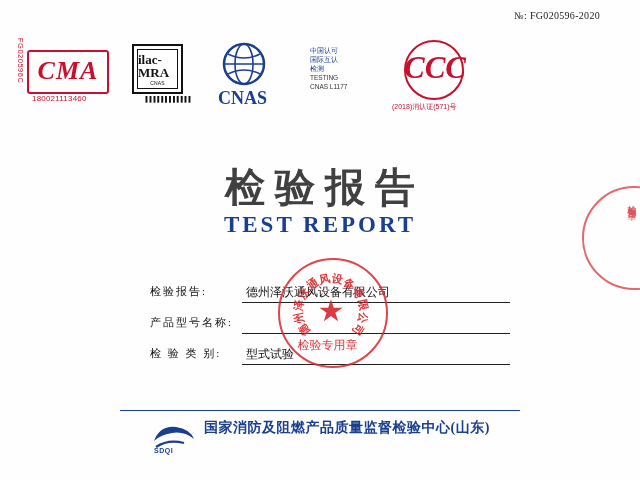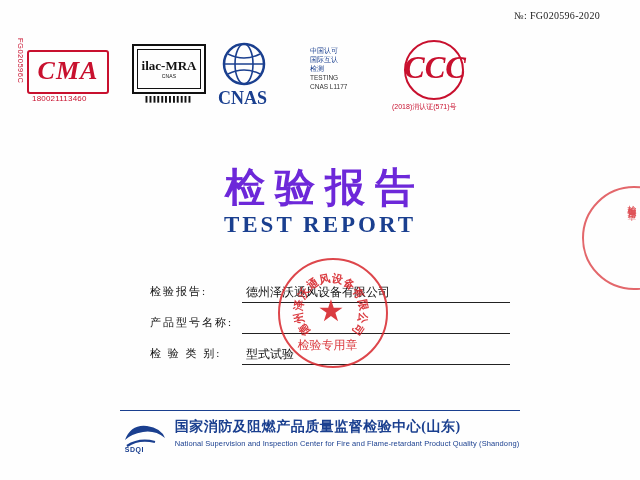--- a/index.html
+++ b/index.html
@@ -80,21 +80,21 @@
     color: #c8102e;
     letter-spacing: 0.2px;
     margin-left: 8px;
   }
   
   .mark-mra { left: 112px; width: 86px; }
   .mra-outer {
     position: absolute;
     left: 6px;
     top: 8px;
-    width: 74px;
+    width: 51px;
     height: 50px;
     border: 2px solid #111;
     box-sizing: border-box;
   }
   .mra-inner {
     position: absolute;
     left: 3px;
     top: 3px;
     right: 3px;
     bottom: 3px;
@@ -192,21 +192,21 @@
   }
   
   .title-cn {
     position: absolute;
     left: 0;
     right: 0;
     top: 160px;
     text-align: center;
     font-size: 40px;
     font-weight: bold;
-    color: #6d28d9;
+    color: #404040;
     letter-spacing: 10px;
     font-family: "Liberation Serif", serif;
     text-indent: 10px;
   }
   .title-en {
     position: absolute;
     left: 0;
     right: 0;
     top: 212px;
     text-align: center;
@@ -482,17 +482,16 @@
 
   <div class="footer-rule"></div>
   <div class="footer">
     <div class="footer-inner">
       <svg class="sdqi-logo" viewBox="0 0 48 34">
         <path d="M4 20 Q10 4 26 6 Q40 8 44 18 Q34 10 22 12 Q10 14 4 20 Z" fill="#1a3f8f"></path>
         <path d="M6 26 Q18 18 34 22" fill="none" stroke="#1a3f8f" stroke-width="2.2"></path>
       </svg>
       <div class="sdqi-caption">SDQI</div>
       <div class="footer-cn">国家消防及阻燃产品质量监督检验中心(山东)</div>
-      <div class="footer-en">National Supervision and Inspection Center for Fire and Flame-retardant Product Quality (Shandong)</div>
     </div>
   </div>
 
 </div>
 
 </body></html>

